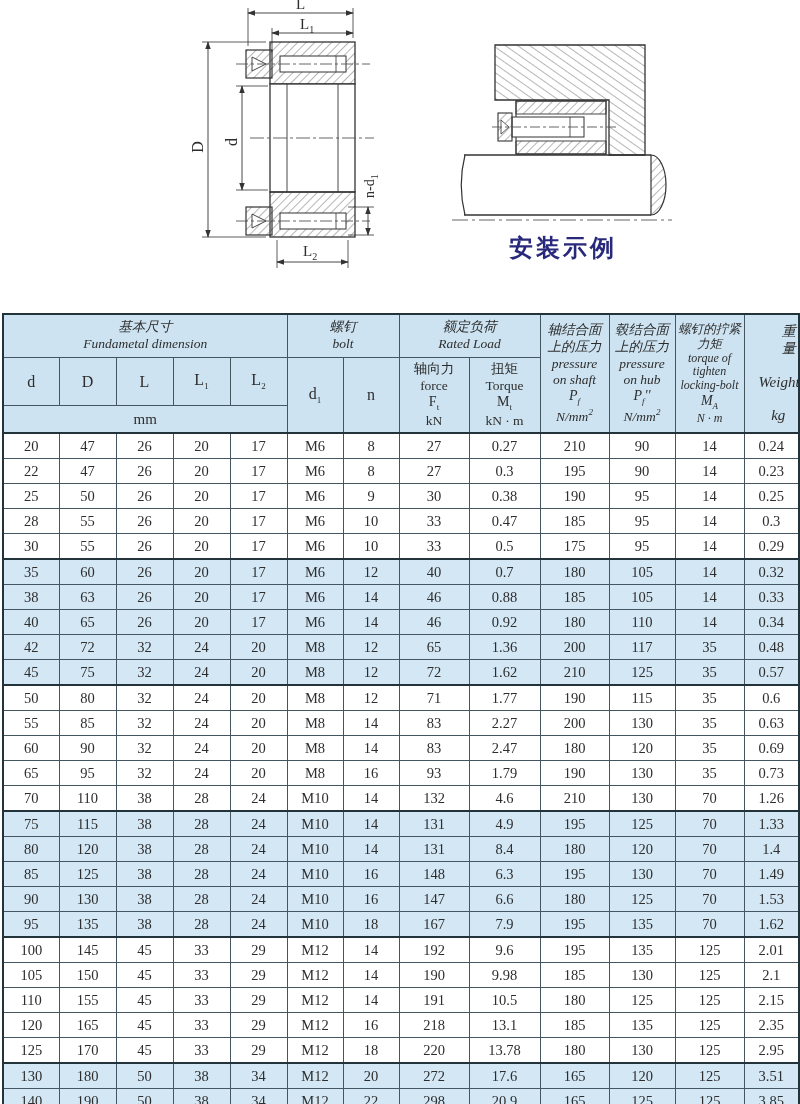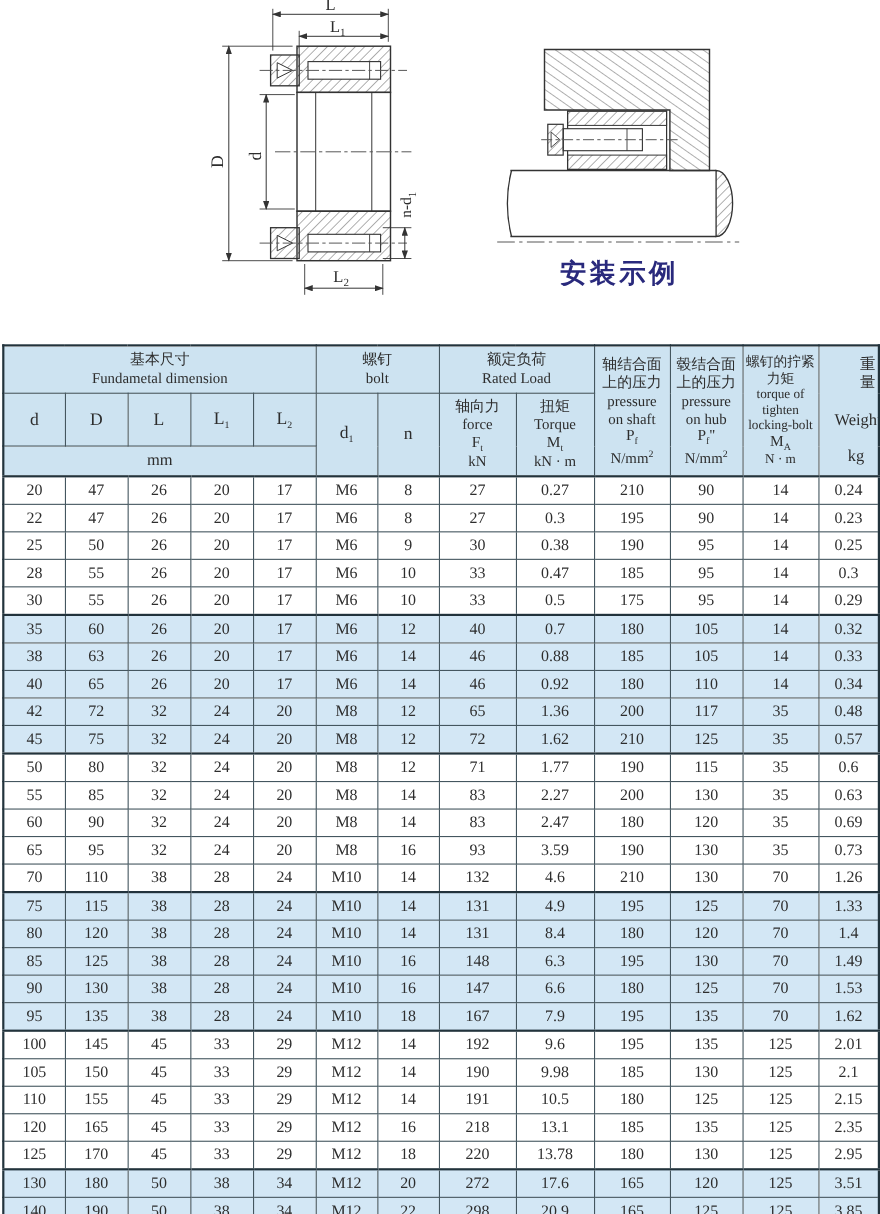--- a/index.html
+++ b/index.html
@@ -5,21 +5,21 @@
   html,body{margin:0;padding:0;background:#fff;}
   .page{position:relative;width:800px;height:1104px;background:#fff;overflow:hidden;
         font-family:"Liberation Serif","DejaVu Serif",serif;color:#2d2d2d;}
   .drawings{position:absolute;top:0;left:0;width:800px;height:313px;}
 
   table.spec{border-collapse:collapse;table-layout:fixed;width:796px;margin-left:2px;
              margin-top:313px;border:2px solid #22333c;}
   table.spec th, table.spec td{border:1px solid #44565f;text-align:center;vertical-align:middle;
              padding:0;font-weight:normal;overflow:hidden;}
   table.spec thead th{background:#cde3f1;}
-  tr.hr1 th{height:42px;}
+  tr.hr1 th{height:42px;font-style:italic;}
   tr.hr2 th{height:47px;font-size:16px;}
   tr.hr3 th{height:26px;font-size:15px;font-family:Liberation Serif, serif;}
   tbody td{height:24px;font-size:14.5px;background:#fff;}
   tbody tr.shaded td{background:#d3e7f5;}
   tbody tr:first-child td{border-top:2px solid #22333c;}
   tbody tr.group-start td{border-top:2px solid #22333c;}
   .zh{font-size:13.5px;line-height:1.25;}
   .en{font-size:13.5px;line-height:1.2;}
   .small .zh{font-size:12.5px;line-height:1.2;}
   .small .en{font-size:12px;line-height:1.15;}
@@ -427,21 +427,21 @@
         </tr>
         <tr>
           <td>65</td>
           <td>95</td>
           <td>32</td>
           <td>24</td>
           <td>20</td>
           <td>M8</td>
           <td>16</td>
           <td>93</td>
-          <td>3.59</td>
+          <td>1.79</td>
           <td>190</td>
           <td>130</td>
           <td>35</td>
           <td>0.73</td>
         </tr>
         <tr>
           <td>70</td>
           <td>110</td>
           <td>38</td>
           <td>28</td>

